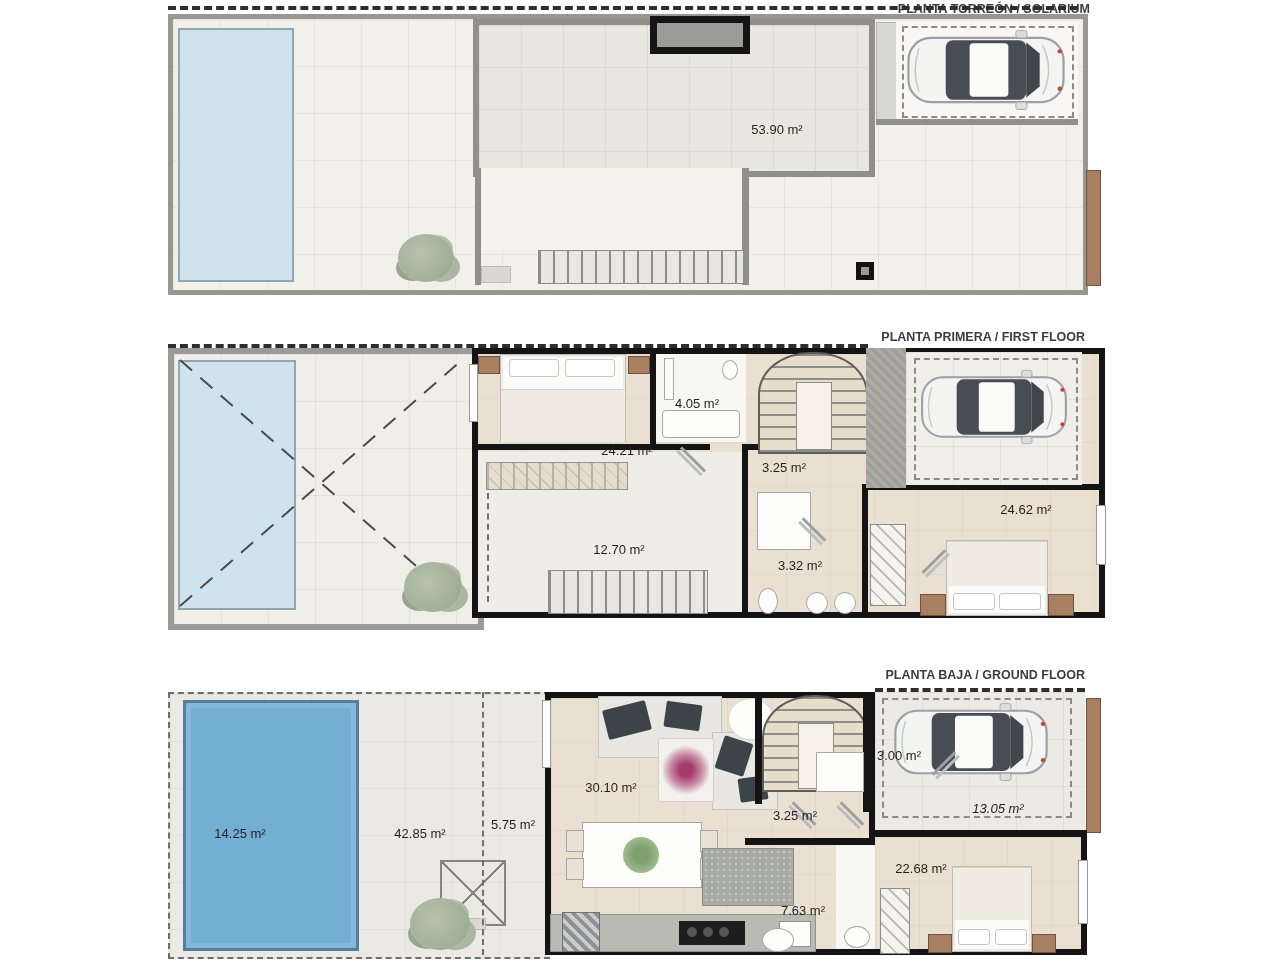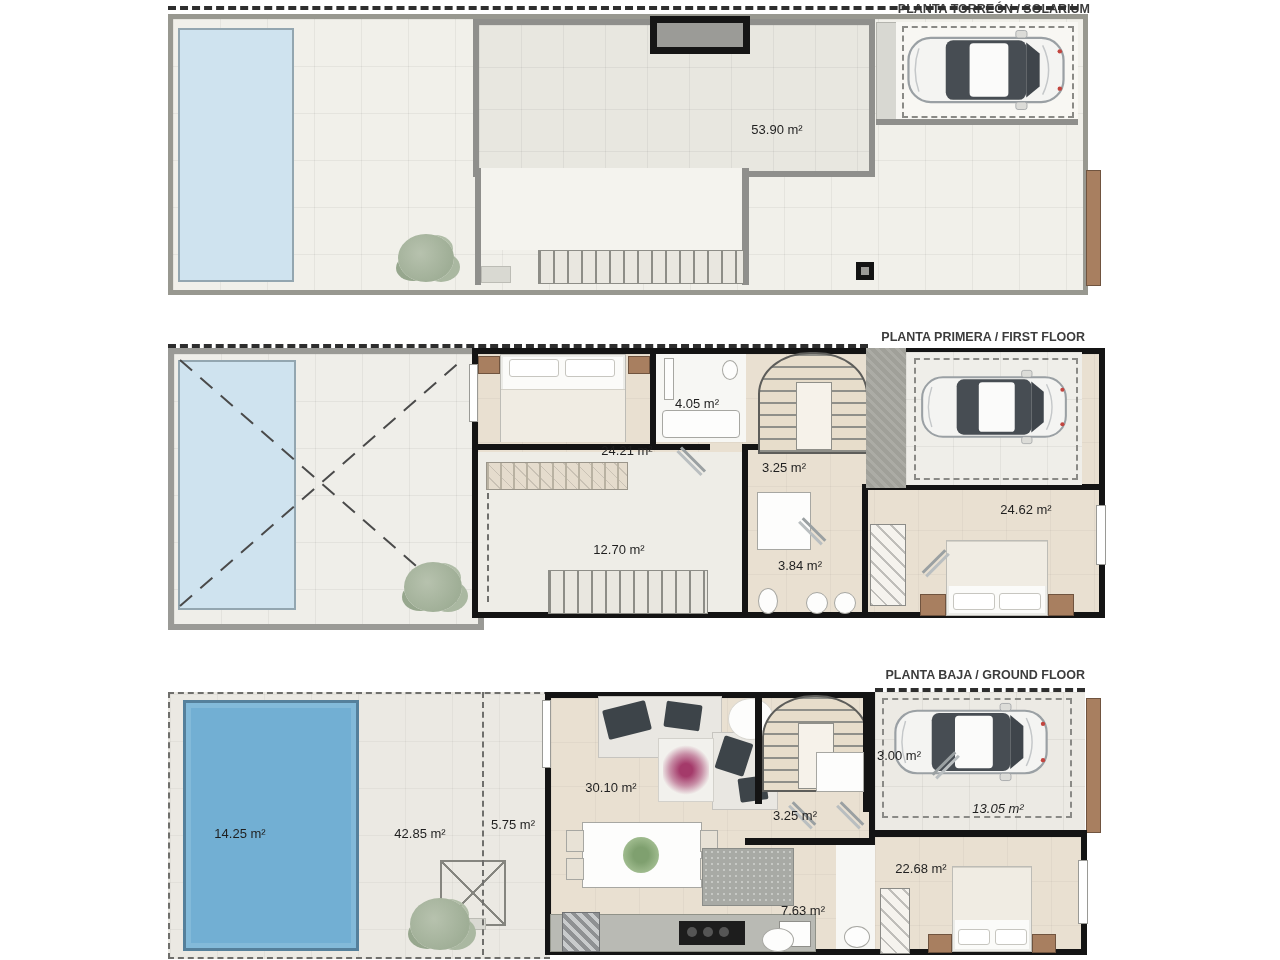--- a/index.html
+++ b/index.html
@@ -163,21 +163,21 @@
   <div class="win" style="left:469px;top:364px;width:7px;height:56px;"></div>
 
   <div class="door" style="left:676px;top:458px;width:34px;transform:rotate(45deg);"></div>
   <div class="door" style="left:798px;top:528px;width:32px;transform:rotate(45deg);"></div>
   <div class="door" style="left:918px;top:560px;width:32px;transform:rotate(-45deg);"></div>
 
   <div class="room-label" style="left:697px;top:403px;">4.05 m²</div>
   <div class="room-label" style="left:627px;top:450px;">24.21 m²</div>
   <div class="room-label" style="left:784px;top:467px;">3.25 m²</div>
   <div class="room-label" style="left:578px;top:549px;margin-left:41px;">12.70 m²</div>
-  <div class="room-label" style="left:800px;top:565px;">3.84 m²</div>
+  <div class="room-label" style="left:800px;top:565px;">3.32 m²</div>
   <div class="room-label" style="left:1026px;top:509px;">24.62 m²</div>
 
   <div class="plan-title" style="right:195px;top:668px;">PLANTA BAJA / GROUND FLOOR</div>
 
   <div class="abs" style="left:168px;top:692px;width:380px;height:263px;background:#ebe9e3;border-top:2px dashed #6f6f6c;border-left:2px dashed #6f6f6c;border-bottom:2px dashed #6f6f6c;background-image:linear-gradient(rgba(0,0,0,.04) 1px,transparent 1px),linear-gradient(90deg,rgba(0,0,0,.04) 1px,transparent 1px);background-size:47px 47px;"></div>
   <div class="abs pool-deep" style="left:183px;top:700px;width:170px;height:245px;"></div>
 
   <div class="abs" style="left:440px;top:860px;width:62px;height:62px;border:2px solid #85857f;background:linear-gradient(to top right,transparent calc(50% - 1px),#85857f calc(50% - 1px) calc(50% + 1px),transparent calc(50% + 1px)),linear-gradient(to bottom right,transparent calc(50% - 1px),#85857f calc(50% - 1px) calc(50% + 1px),transparent calc(50% + 1px));"></div>
   <div class="gravel" style="left:458px;top:918px;width:26px;height:10px;"></div>
   <div class="tree" style="left:410px;top:898px;width:60px;height:52px;"></div>

